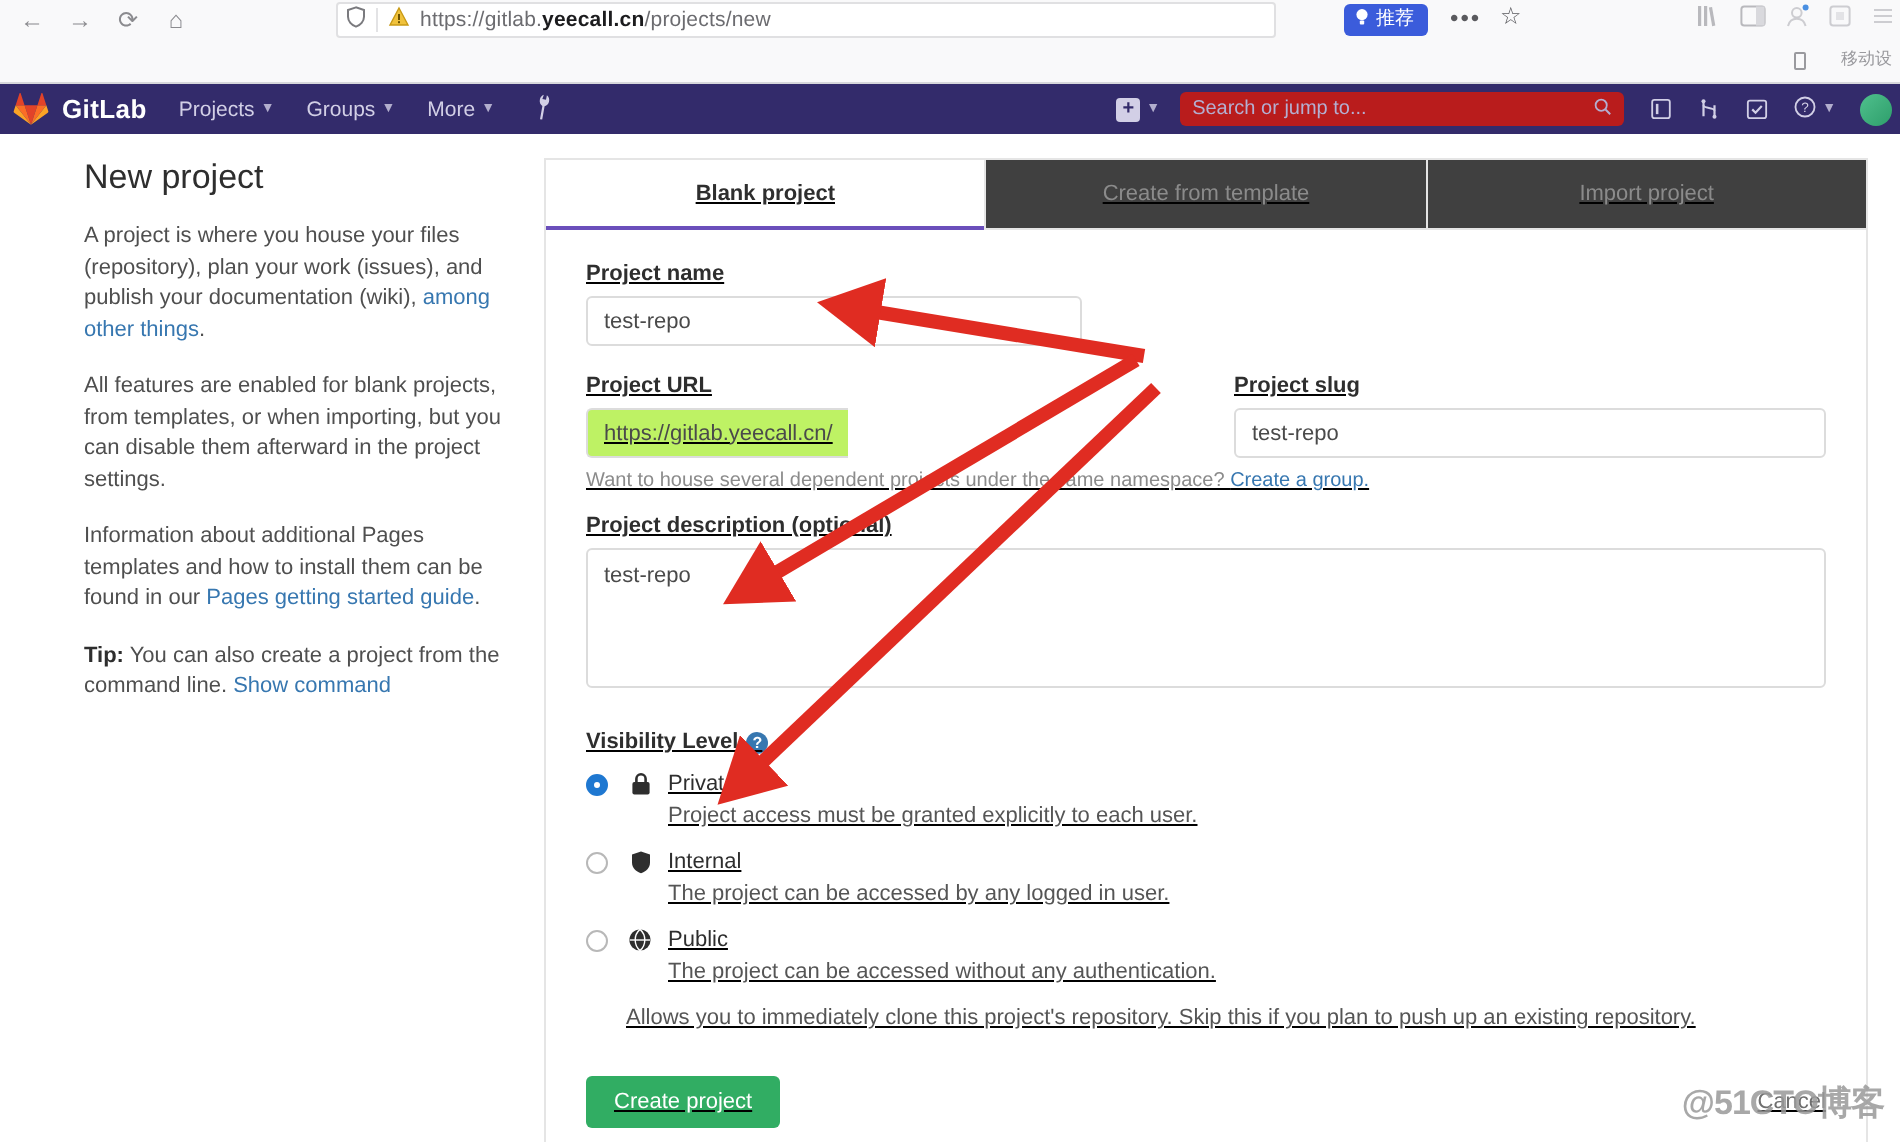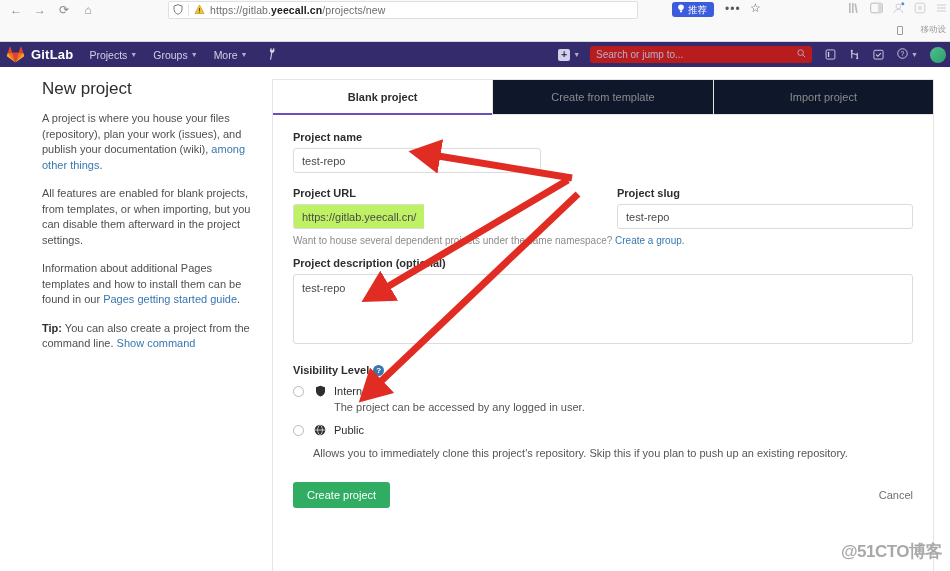--- a/index.html
+++ b/index.html
@@ -133,29 +133,29 @@
   #page { position: absolute; left: 0; top: 67px; width: 950px; height: 504px; background: #fff; }
 
   #left-col { position: absolute; left: 42px; top: 12px; width: 218px; }
   #page-title { font-size: 17px; font-weight: 400; color: #2e2e2e; margin: 0 0 12px 0; }
   .lead { font-size: 11px; color: #4f4f4f; line-height: 15.5px; margin: 0 0 13px 0; }
   .lead a, .link { color: #3777b0; text-decoration: none; }
   .lead b { font-weight: 700; color: #2e2e2e; }
 
   #right-col {
     position: absolute; left: 272px; top: 12px; width: 662px; height: 492px;
-    border: 1px solid #e5e5e5; border-bottom: none; background: #fff;
+    border: 1px solid #e5e5e5; border-bottom: none; background: #fff; text-decoration: underline;
   }
 
   
   #tabs { display: flex; height: 35px; border-bottom: 1px solid #e5e5e5; }
   .tab {
     flex: 1; display: flex; align-items: center; justify-content: center;
     font-size: 11px; color: #8b8b8b; border-right: 1px solid #e5e5e5;
-    background: #0f172a; position: relative;
+    background: #404040; position: relative;
   }
   .tab:last-child { border-right: none; }
   .tab.active { color: #2e2e2e; font-weight: 700; background: #fff; }
   .tab.active:after {
     content: ""; position: absolute; left: 0; right: 0; bottom: -1px;
     height: 2px; background: #6b4fbb;
   }
 
   #form-area { padding: 16px 20px 0 20px; position: relative; }
   .field-label {
@@ -468,20 +468,33 @@
       <div style="margin-top:11px">
         <label class="field-label">Project description (optional)</label>
         <textarea class="desc-area" style="">test-repo</textarea>
       </div>
 
       <div id="visibility-title">
         <span>Visibility Level</span>
         <span class="help-dot">?</span>
       </div>
 
+      <div class="vis-row">
+        <span class="radio checked"></span>
+        <span class="vis-icon">
+          <svg width="11" height="12" viewBox="0 0 11 12">
+              <rect x="1.2" y="5" width="8.6" height="6.3" rx="1" fill="#2e2e2e"></rect>
+              <path d="M3.2 5V3.4a2.3 2.3 0 0 1 4.6 0V5" fill="none" stroke="#2e2e2e" stroke-width="1.3"></path>
+            </svg>
+        </span>
+        <span class="vis-text">
+          <div class="vis-name">Private</div>
+          <div class="vis-desc">Project access must be granted explicitly to each user.</div>
+        </span>
+      </div>
 
       <div class="vis-row">
         <span class="radio"></span>
         <span class="vis-icon">
           <svg width="11" height="12" viewBox="0 0 11 12">
               <path d="M5.5.8 1 2.3v4c0 2.6 1.9 4.6 4.5 5.3C8.1 10.9 10 8.9 10 6.3v-4L5.5.8z" fill="#2e2e2e"></path>
             </svg>
         </span>
         <span class="vis-text">
           <div class="vis-name">Internal</div>
@@ -493,20 +506,21 @@
         <span class="radio"></span>
         <span class="vis-icon">
           <svg width="12" height="12" viewBox="0 0 12 12">
               <circle cx="6" cy="6" r="5.3" fill="#2e2e2e"></circle>
               <path d="M6 .7c1.6 1.4 2.4 3.3 2.4 5.3S7.6 9.9 6 11.3C4.4 9.9 3.6 8 3.6 6S4.4 2.1 6 .7z" fill="none" stroke="#fff" stroke-width=".7"></path>
               <path d="M.9 6h10.2" stroke="#fff" stroke-width=".7"></path>
             </svg>
         </span>
         <span class="vis-text">
           <div class="vis-name">Public</div>
+          <div class="vis-desc">The project can be accessed without any authentication.</div>
         </span>
       </div>
 
       <div id="readme-desc">Allows you to immediately clone this project's repository. Skip this if you plan to push up an existing repository.</div>
 
       <div id="actions">
         <button id="create-btn">Create project</button>
         <a id="cancel-link" href="#">Cancel</a>
       </div>
 

